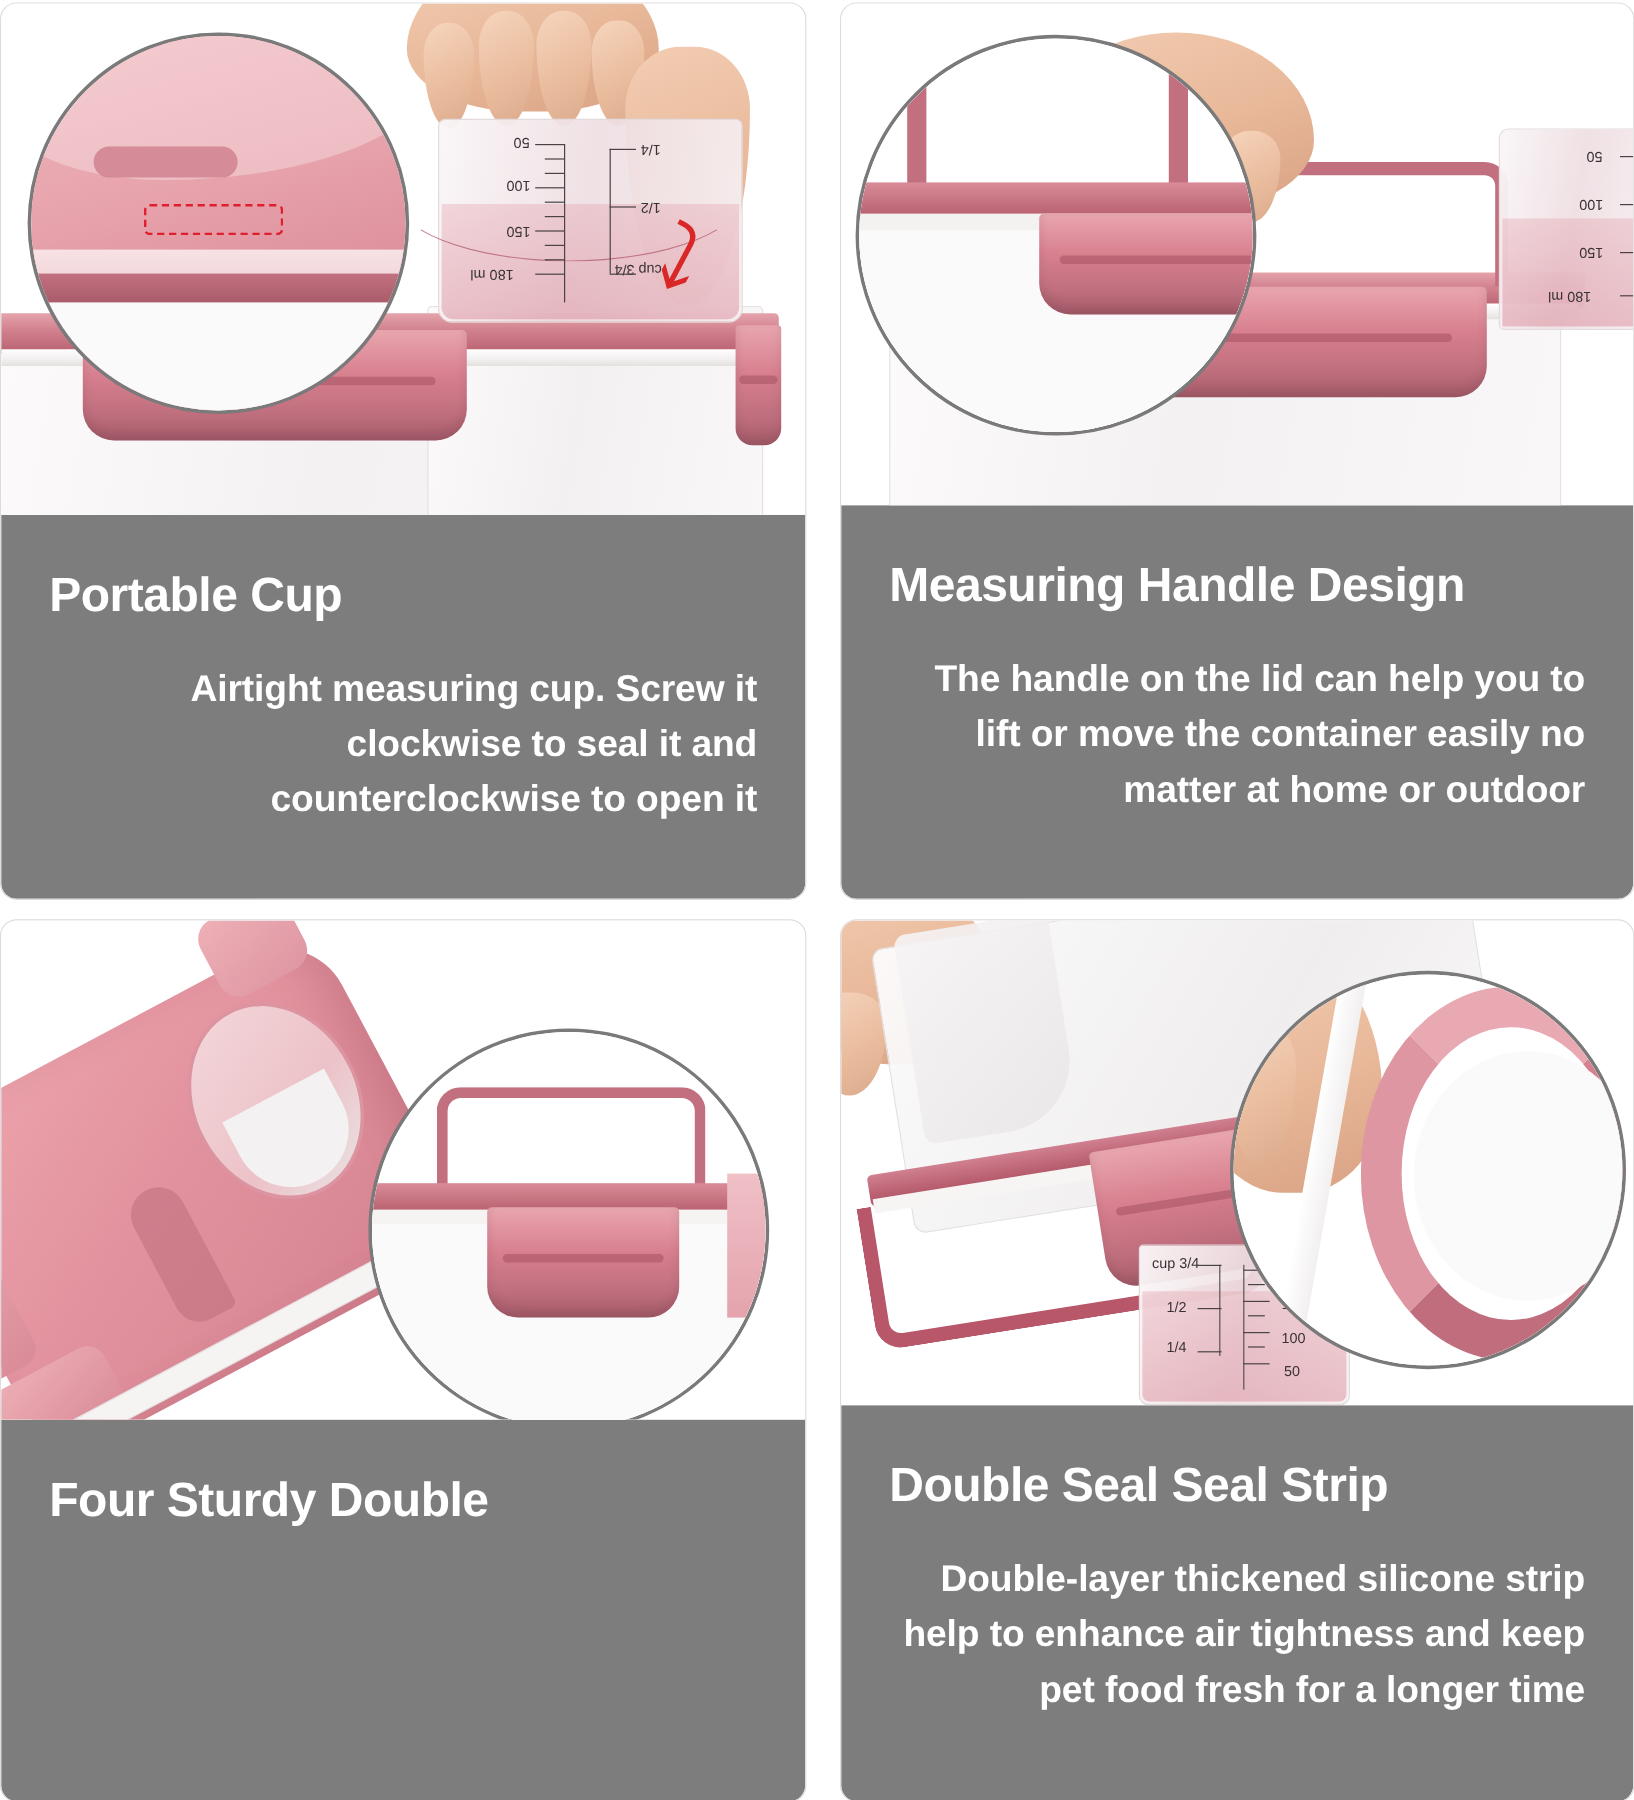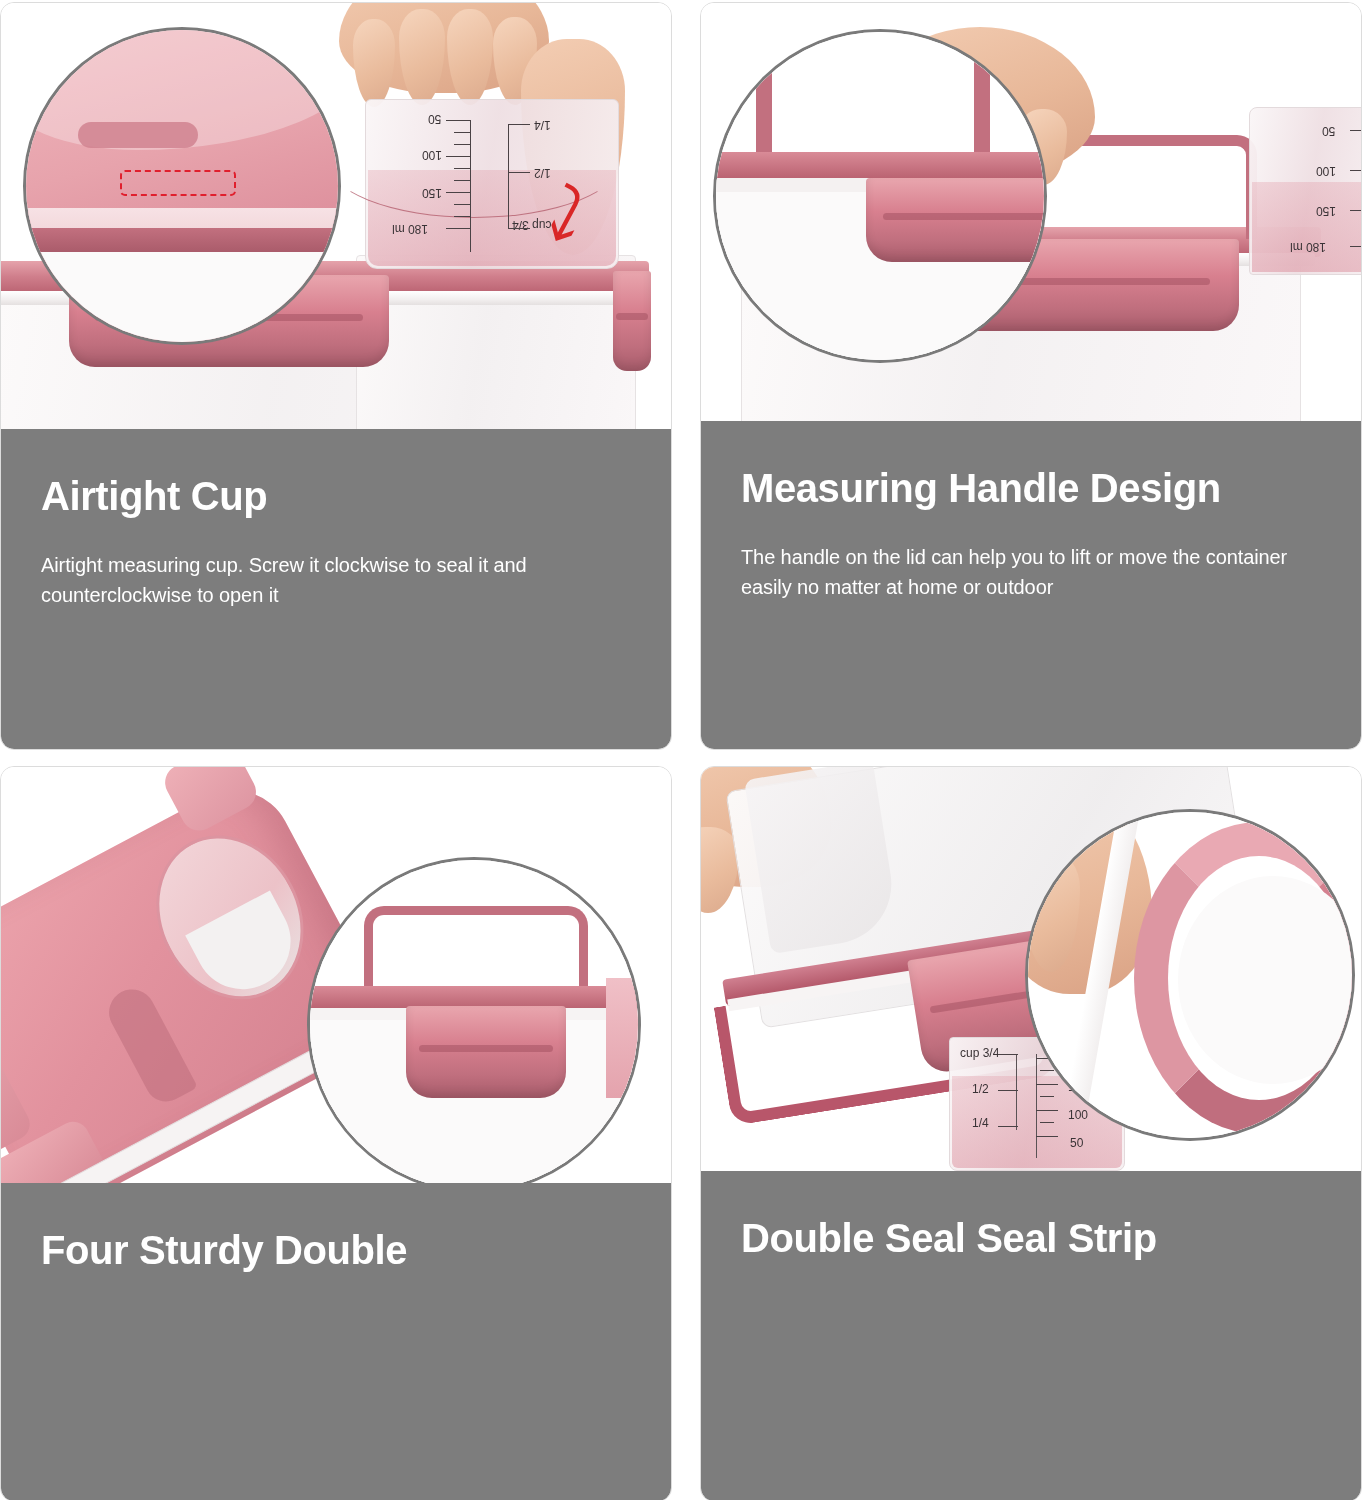--- a/index.html
+++ b/index.html
@@ -56,25 +56,26 @@
   }
   .caption .title {
     font-size: 40px;
     font-weight: bold;
     letter-spacing: -0.4px;
     line-height: 1.05;
     margin-bottom: 34px;
     white-space: nowrap;
   }
   .caption .desc {
-    font-size: 20px;
+    font-size: 31px;
     line-height: 1.48;
-    font-weight: 400;
+    font-weight: 700;
     letter-spacing: -0.1px;
     max-width: 600px;
+    text-align: right;
   }
   .panel-2 .caption .desc,
   .panel-4 .caption .desc { max-width: 592px; }
 
   
 
   .hand {
     position: absolute;
     background: linear-gradient(160deg,#f3cdb3 0%,#e8b899 55%,#d9a184 100%);
     border-radius: 50% 50% 45% 45% / 60% 60% 40% 40%;
@@ -243,21 +244,21 @@
         <div style="position:absolute; left:-20px; top:-30px; width:360px; height:150px; border-radius:0 0 70% 40%; background:rgba(255,255,255,.30);"></div>
         <div style="position:absolute; left:52px; top:92px; width:120px; height:26px; border-radius:13px; background:rgba(208,130,143,.85);"></div>
         <div class="dashed-mark" style="left:94px; top:140px; width:116px; height:26px;"></div>
         <div style="position:absolute; left:0; top:178px; width:100%; height:26px; background:linear-gradient(180deg,#f7e2e5 0%,#f2d6da 100%);"></div>
         <div style="position:absolute; left:0; top:198px; width:100%; height:26px; background:linear-gradient(180deg,#c2707f 0%,#a85a69 100%);"></div>
         <div style="position:absolute; left:0; top:222px; width:100%; height:100px; background:#fbfafa;"></div>
       </div>
 
     </div>
     <div class="caption">
-      <div class="title">Airtight Cup</div>
+      <div class="title">Portable Cup</div>
       <div class="desc">Airtight measuring cup. Screw it clockwise to seal it and counterclockwise to open it</div>
     </div>
   </div>
 
   <div class="panel panel-2">
     <div class="photo">
 
       <div class="tub" style="left:40px; top:240px; width:560px; height:200px; border-radius:6px;"></div>
       <div class="lid-ring" style="left:30px; top:224px; width:590px; height:30px; border-radius:4px;"></div>
       <div class="seal-strip" style="left:36px; top:250px; width:578px; height:13px;"></div>
@@ -374,16 +375,17 @@
         <div class="hand" style="left:-26px; top:-18px; width:150px; height:200px;"></div>
         <div class="finger" style="left:-6px; top:40px; width:58px; height:120px;"></div>
         <div style="position:absolute; left:64px; top:-20px; width:22px; height:330px; transform:rotate(10deg); background:linear-gradient(90deg,#ffffff 0%,#f2efef 100%); border-radius:6px;"></div>
         <div style="position:absolute; left:106px; top:10px; width:250px; height:312px; border-radius:50%; border:34px solid; border-color:#e9a9b3 #d4808f #c06e7e #dd96a2; box-sizing:border-box;"></div>
         <div style="position:absolute; left:150px; top:64px; width:190px; height:208px; border-radius:50%; background:#fbfafa;"></div>
       </div>
 
     </div>
     <div class="caption">
       <div class="title">Double Seal Seal Strip</div>
+      <div class="desc">Double-layer thickened silicone strip help to enhance air tightness and keep pet food fresh for a longer time</div>
     </div>
   </div>
 
 </div>
 
 </body></html>

